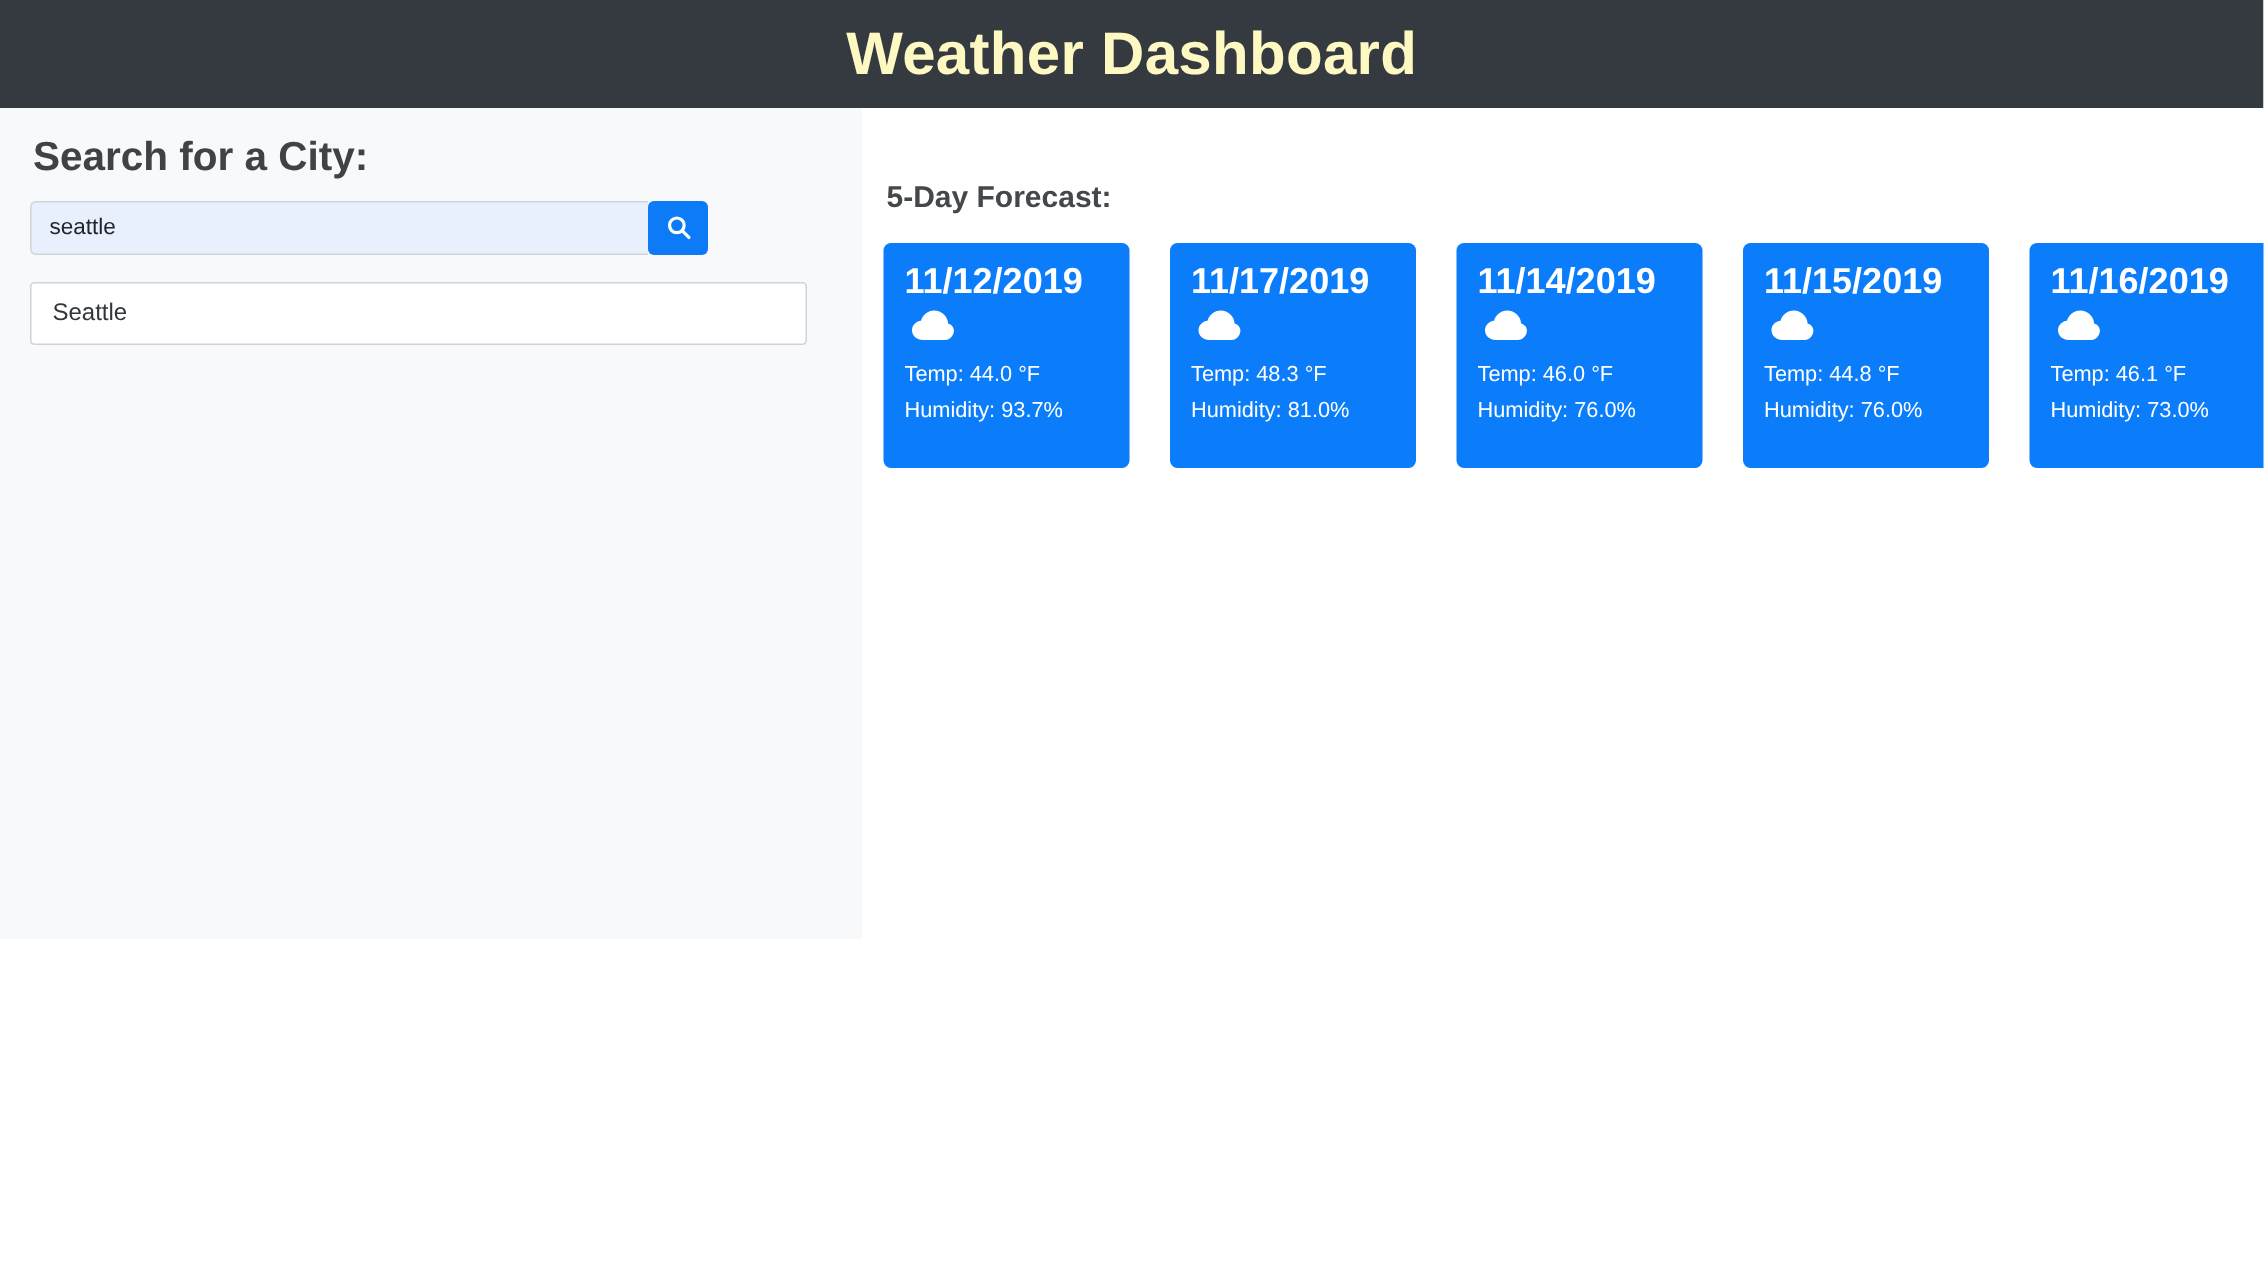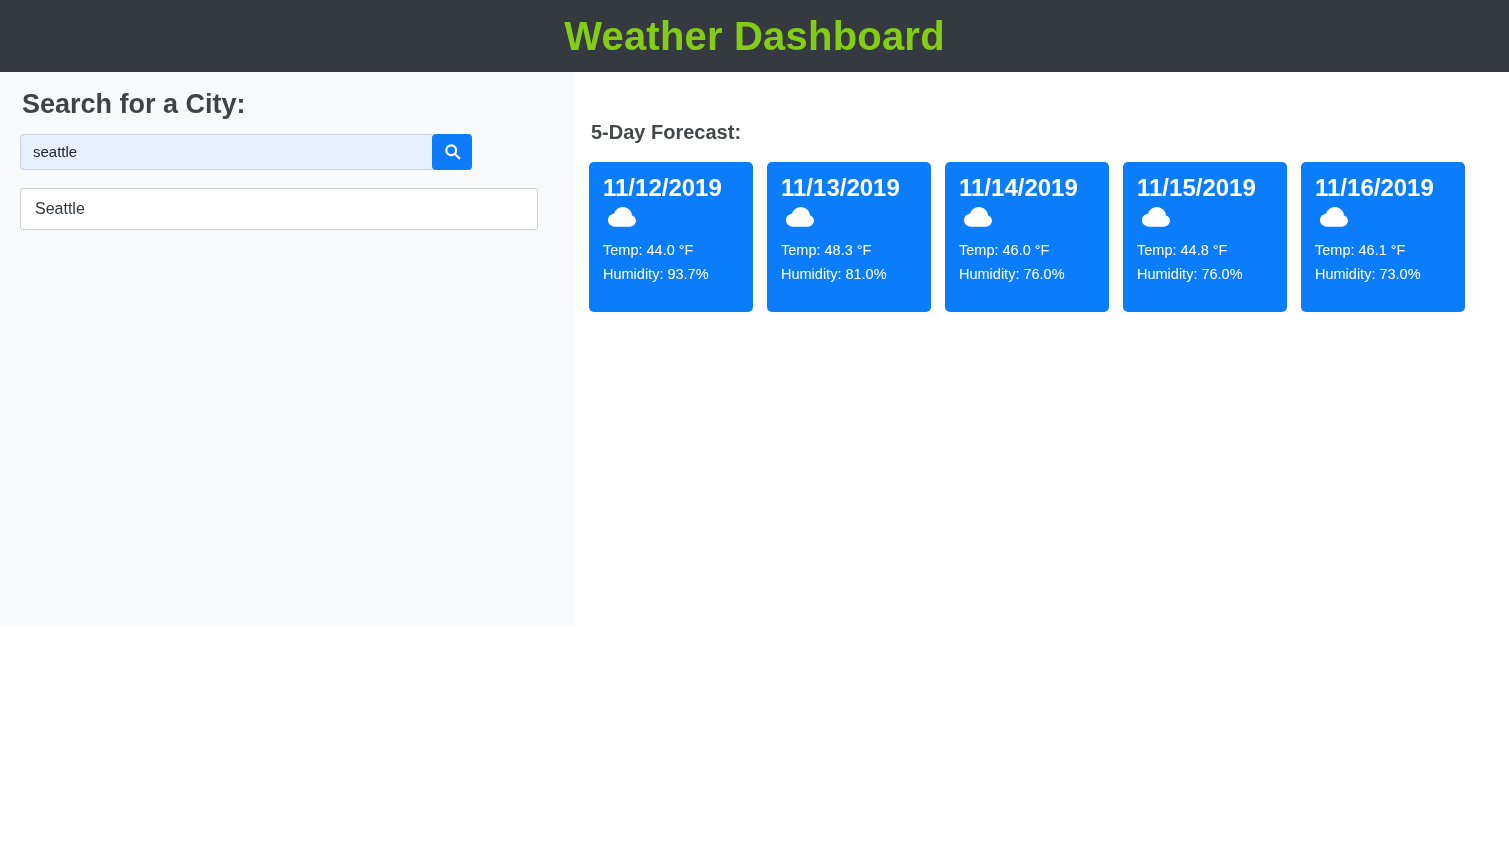--- a/index.html
+++ b/index.html
@@ -17,21 +17,21 @@
   .app-header {
     height: 72px;
     background: #343a40;
     display: flex;
     align-items: center;
     justify-content: center;
     width: 100%;
   }
   .app-header h1 {
     margin: 16px;
-    color: #84cc16;
+    color: #fef9c3;
     font-size: 40px;
     font-weight: bold;
     letter-spacing: 0.2px;
     line-height: 1;
   }
 
   
   .layout {
     display: flex;
     height: 554px;
@@ -162,21 +162,21 @@
   
   .forecast-heading {
     margin: 32px 0 19px 2px;
     font-size: 20px;
     font-weight: bold;
     color: #45484b;
     line-height: 1.1;
   }
   .forecast-row {
     display: flex;
-    gap: 14px;
+    gap: 27px;
   }
   .forecast-card {
     width: 164px;
     flex: 0 0 164px;
     background: #0b7dfa;
     color: #ffffff;
     border-radius: 5px;
     padding: 12px 14px 14px 14px;
     height: 150px;
   }
@@ -241,21 +241,21 @@
         <span class="forecast-icon">
           <svg width="32" height="23" viewBox="0 0 36 26" fill="#ffffff">
               <path d="M11.5 24.5c-4.6 0-8.2-3.2-8.2-7.3 0-3.7 2.9-6.8 6.8-7.2C11.3 5.6 15.3 2.3 20 2.3c5.6 0 10.2 4.3 10.5 9.7 2.6.7 4.4 2.9 4.4 5.5 0 3.2-2.8 7-6.6 7z"></path>
             </svg>
         </span>
         <div class="forecast-stat">Temp: 44.0 °F</div>
         <div class="forecast-stat">Humidity: 93.7%</div>
       </div>
 
       <div class="forecast-card">
-        <div class="forecast-date">11/13/2019</div>
+        <div class="forecast-date">11/17/2019</div>
         <span class="forecast-icon">
           <svg width="32" height="23" viewBox="0 0 36 26" fill="#ffffff">
               <path d="M11.5 24.5c-4.6 0-8.2-3.2-8.2-7.3 0-3.7 2.9-6.8 6.8-7.2C11.3 5.6 15.3 2.3 20 2.3c5.6 0 10.2 4.3 10.5 9.7 2.6.7 4.4 2.9 4.4 5.5 0 3.2-2.8 7-6.6 7z"></path>
             </svg>
         </span>
         <div class="forecast-stat">Temp: 48.3 °F</div>
         <div class="forecast-stat">Humidity: 81.0%</div>
       </div>
 
       <div class="forecast-card">

